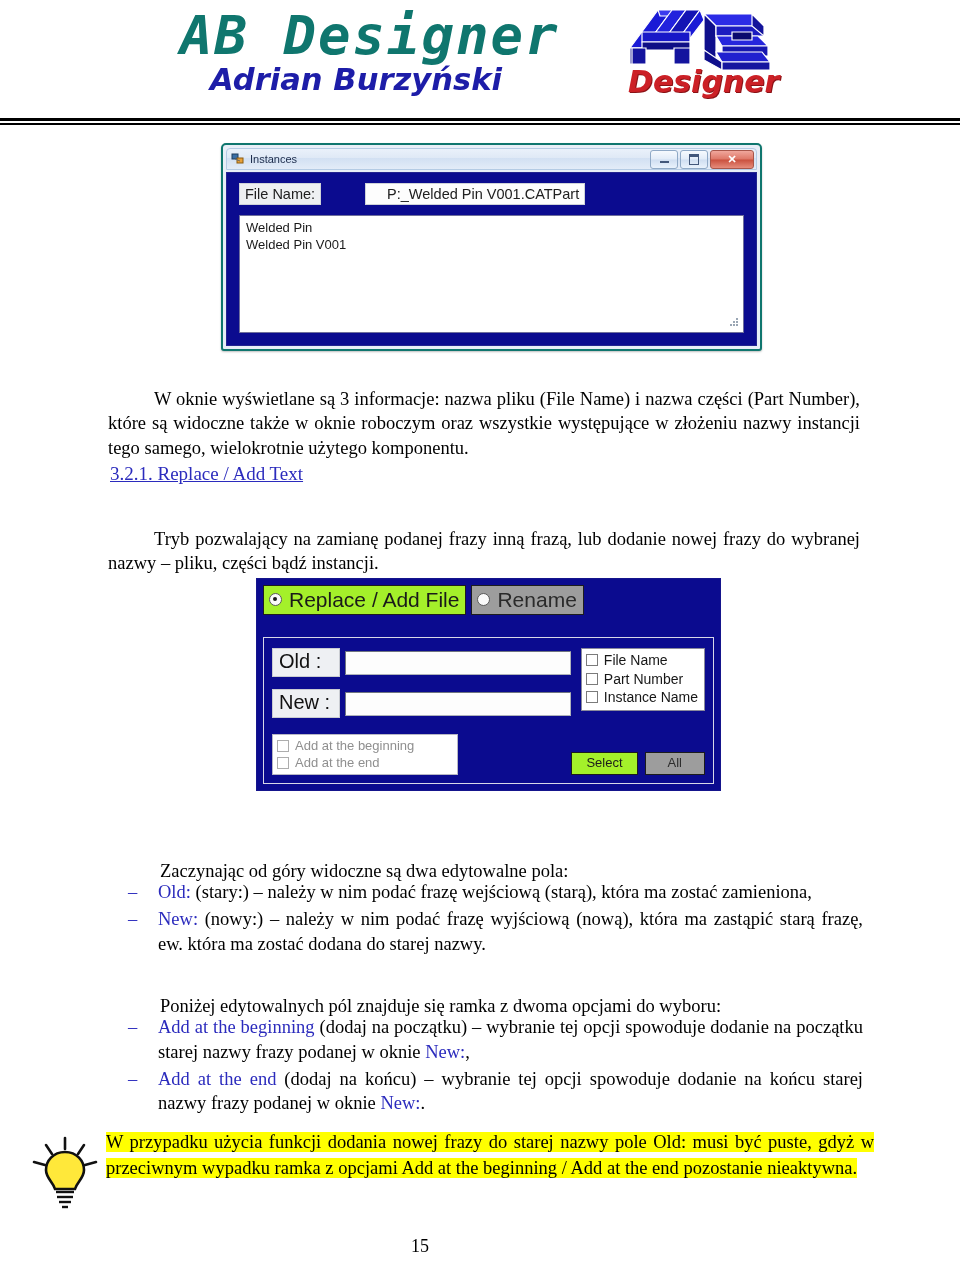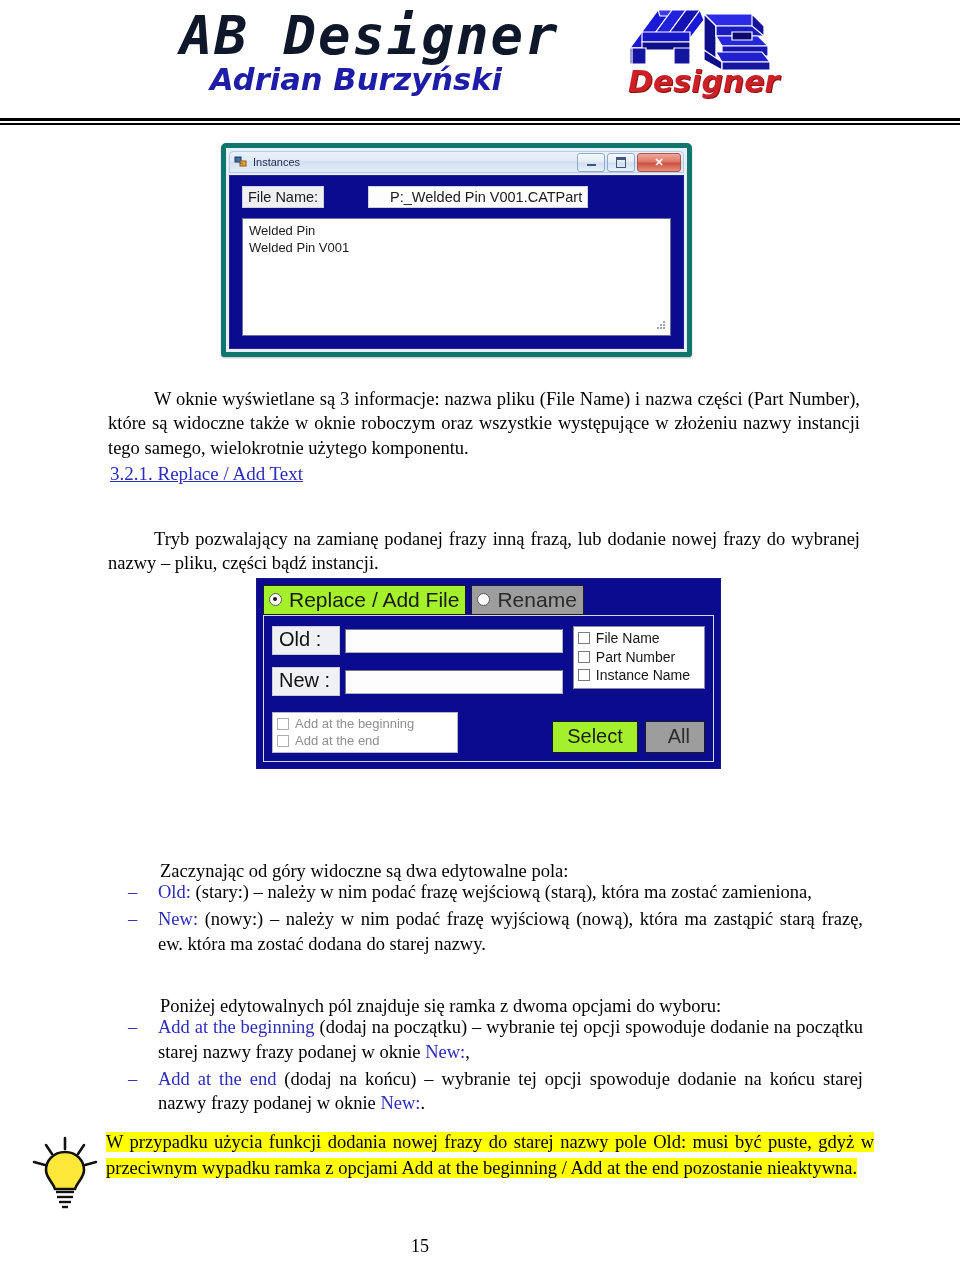--- a/index.html
+++ b/index.html
@@ -24,21 +24,21 @@
   }
   .brand-title {
     position: absolute;
     left: 180px;
     top: 4px;
     font-family: "DejaVu Sans Mono", monospace;
     font-style: italic;
     font-weight: bold;
     font-size: 54px;
     letter-spacing: 2px;
-    color: #0f172a;
+    color: #0f766e;
     white-space: nowrap;
   }
   .brand-sub {
     position: absolute;
     left: 210px;
     top: 62px;
     font-family: "DejaVu Sans", sans-serif;
     font-style: italic;
     font-weight: bold;
     font-size: 30px;
@@ -164,23 +164,23 @@
     text-align: center;
     font-family: "Liberation Serif", serif;
     font-size: 18px;
   }
 
   
   .win {
     position: absolute;
     left: 221px;
     top: 143px;
-    width: 471px;
+    width: 541px;
     background: #e8eef7;
-    border: 5px solid #0f766e;
+    border: 2px solid #0f766e;
     border-radius: 5px 5px 3px 3px;
     box-shadow: 0 1px 2px rgba(0,0,0,.25);
     padding: 3px;
     box-sizing: border-box;
   }
   .win-titlebar {
     height: 22px;
     background: linear-gradient(to bottom,#eaf1fa 0%,#dfe9f6 45%,#d2e0f2 46%,#e3ecf8 100%);
     border: 1px solid #b4cbe4;
     border-radius: 4px 4px 0 0;
@@ -296,20 +296,21 @@
     flex: 0 0 11px;
   }
   .radio.on::after {
     content:"";
     position:absolute; left:2.5px; top:2.5px;
     width:4px;height:4px;border-radius:50%;
     background:#1a1a1a;
   }
   .panel {
     border: 1px solid #d8d8e8;
+    margin-top: 22px;
     padding: 10px 8px 8px 8px;
   }
   .p-top { display: flex; align-items: flex-start; }
   .p-left { flex: 1 1 auto; }
   .inp-row { display:flex; align-items:center; margin-bottom: 12px; }
   .inp-lbl {
     font-family: "Liberation Sans", sans-serif;
     font-size: 20px;
     color: #111;
     background: #eef0f3;
@@ -327,21 +328,21 @@
     border: 1px solid #aeb2ba;
     border-top-color: #6f7580;
     border-left-color: #6f7580;
     margin-left: 5px;
   }
   .chk-group {
     flex: 0 0 auto;
     background: #ffffff;
     border: 1px solid #8a8a9c;
     margin-left: 10px;
-    padding: 2px 14px 3px 4px;
+    padding: 2px 6px 3px 4px;
   }
   .chk-row {
     display:flex; align-items:center;
     font-family: "Liberation Sans", sans-serif;
     font-size: 14px;
     color: #171717;
     line-height: 1.32;
     white-space: nowrap;
   }
   .chk {
@@ -358,27 +359,27 @@
     background: #ffffff;
     border: 1px solid #b7b7c4;
     padding: 2px 8px 3px 4px;
     width: 186px;
     box-sizing: border-box;
   }
   .add-group .chk-row { color: #8f8f8f; font-size: 13px; }
   .btn-area { flex: 1 1 auto; display:flex; justify-content:flex-end; gap:7px; }
   .btn {
     font-family: "Liberation Sans", sans-serif;
-    font-size: 20px;
+    font-size: 13px;
     padding: 2px 14px 4px 14px;
     border: 1px solid #1c1c1c;
     line-height: 1.2;
   }
   .btn.select { background: #a4f02a; color:#1b1b1b; }
-  .btn.all { background: #9d9d9d; color:#2d2d2d; padding-left: 22px; padding-right: 14px;}
+  .btn.all { background: #9d9d9d; color:#2d2d2d; padding-left: 22px; padding-right: 22px;}
 </style>
 </head>
 <body>
 
 <div class="header">
   <div class="brand-title">AB Designer</div>
   <div class="brand-sub">Adrian Burzyński</div>
 
   <div class="logo-wrap">
     <svg width="200" height="72" viewBox="0 0 200 72">

